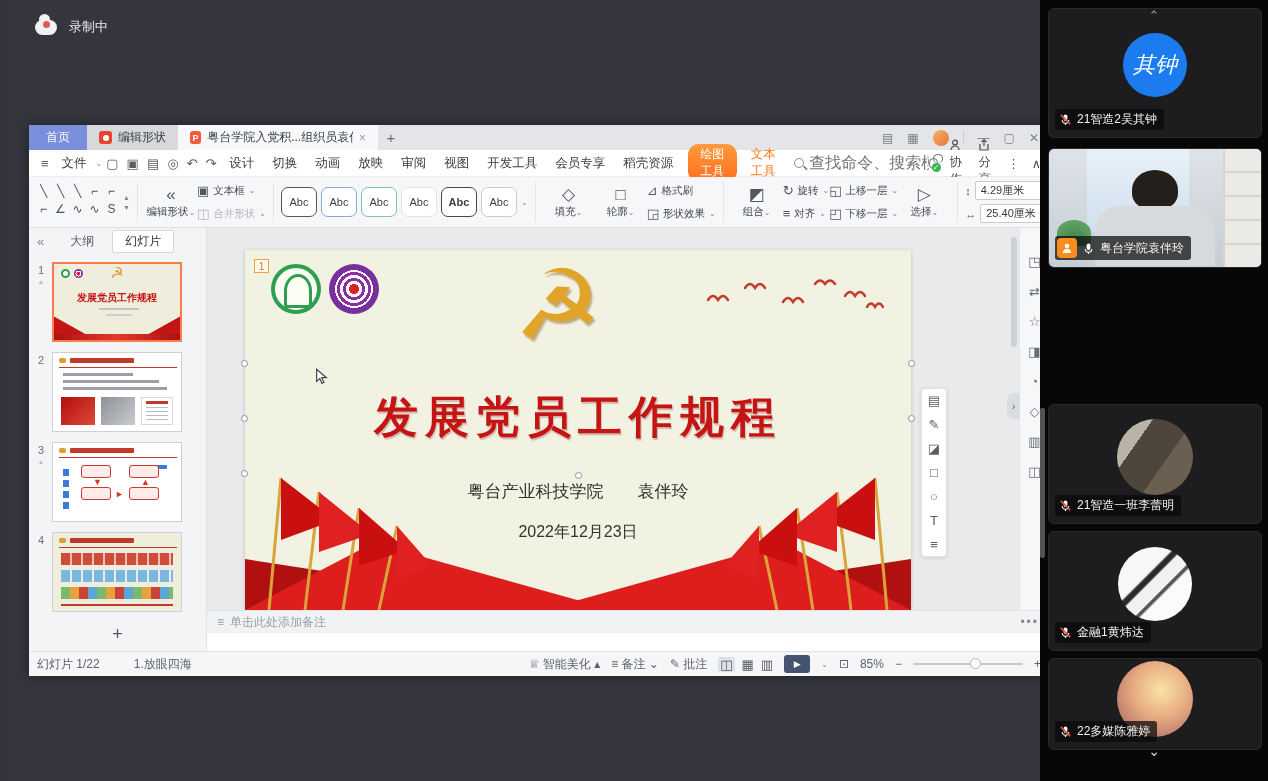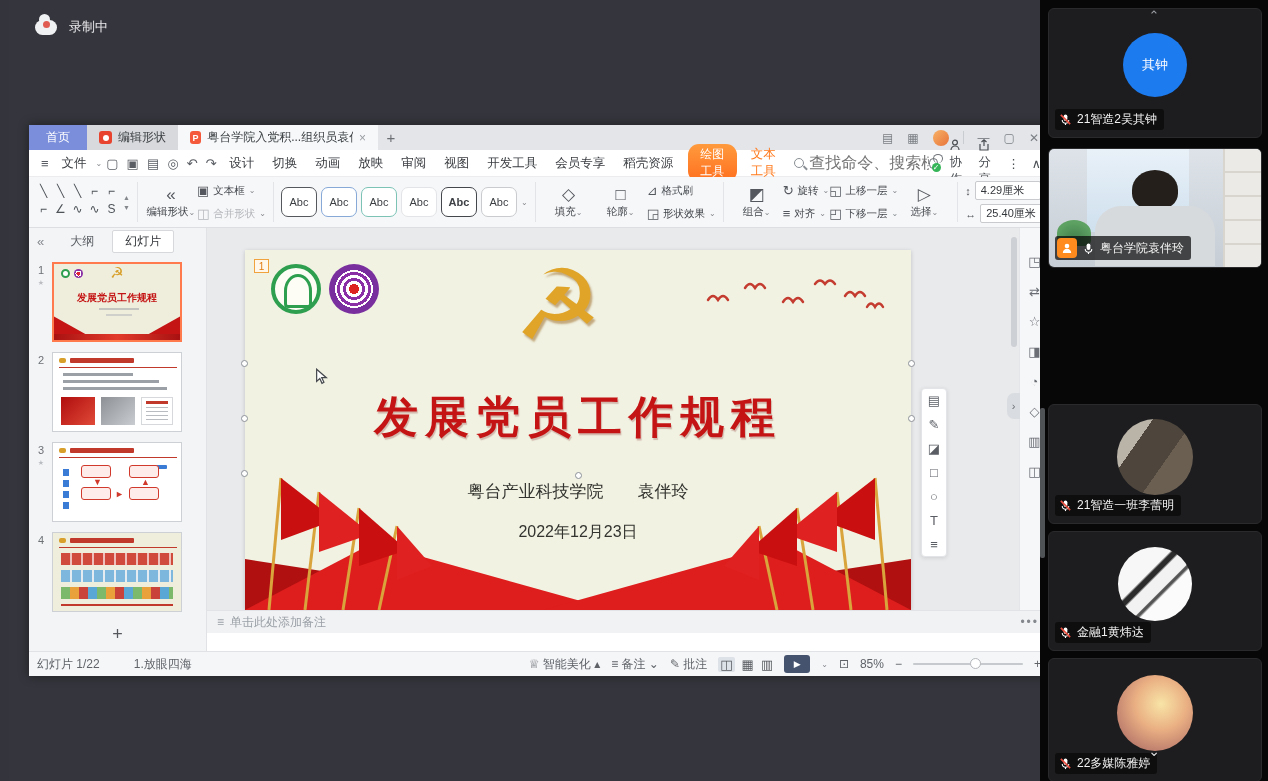--- a/index.html
+++ b/index.html
@@ -166,21 +166,21 @@
 
   
   #sidebar { position:absolute; right:0; top:0; width:228px; height:781px; background:#070707; }
   .sb-chev-top { position:absolute; left:0; right:0; top:8px; text-align:center; color:#9a9da2; font-size:13px; z-index:5; }
   .sb-chev-bot { position:absolute; left:0; right:0; bottom:22px; text-align:center; color:#d7d9dc; font-size:14px; z-index:6; }
   .sb-scroll { position:absolute; left:0px; top:408px; width:5px; height:150px; background:#6f7378; border-radius:2px; opacity:.7; }
   .tile { position:absolute; left:8px; width:214px; height:120px; background:#1d1d1f; border-radius:6px; overflow:hidden; border:1px solid #2a2a2c; }
   .pt-label { position:absolute; left:6px; bottom:7px; display:flex; align-items:center; gap:5px; background:rgba(8,8,8,.72); border-radius:3px; padding:2px 7px 2px 4px; font-size:12px; color:#f2f2f2; white-space:nowrap; }
   .badge-presenter { width:20px; height:20px; border-radius:4px; background:#ff8a1e; display:flex; align-items:center; justify-content:center; }
   .av-c { position:absolute; left:50%; top:44%; transform:translate(-50%,-50%); border-radius:50%; }
-  .av-blue { width:64px; height:64px; background:#1d7bf0; color:#fff; font-size:13px; display:flex; align-items:center; justify-content:center; }
+  .av-blue { width:64px; height:64px; background:#1d7bf0; color:#fff; font-size:22px; display:flex; align-items:center; justify-content:center;font-style:italic; }
   .av-t3 { width:72px; height:72px; background:radial-gradient(circle at 45% 40%,#f3c5a2,#e7b491 55%,#d8cfc6 80%,#efefef 100%); }
   .av-t4 { width:76px; height:76px; background:linear-gradient(125deg,#b9b3a8 0 28%,#4e463c 28% 60%,#6b5f52 60% 100%); }
   .av-t5 { width:74px; height:74px; background:linear-gradient(135deg,#f7f7f7 38%,#2b2b2b 40% 44%,#f2f2f2 46% 58%,#555 59% 61%,#fbfbfb 63%); }
   .av-t6 { width:76px; height:76px; background:radial-gradient(circle at 58% 38%,#f8e4a6,#eab083 40%,#c1826f 72%,#8c5c52 100%); }
   .video { position:absolute; inset:0; background:linear-gradient(180deg,#dde3e9,#c6cdd4); }
   .v-window { position:absolute; left:18%; top:0; width:48%; height:70%; background:linear-gradient(180deg,#e9f1f8,#cfe0ee); }
   .v-shelf { position:absolute; right:0; top:0; width:18%; height:100%; background:#eceae6; border-left:2px solid #d8d5cf;
      background-image:repeating-linear-gradient(180deg,transparent 0 22px,#d8d5cf 22px 24px); }
   .v-head { position:absolute; left:50%; top:18%; transform:translateX(-50%); width:46px; height:40px; border-radius:50% 50% 42% 42%; background:#241f1b; }
   .v-body { position:absolute; left:50%; top:48%; transform:translateX(-50%); width:120px; height:60px; border-radius:26px 26px 0 0; background:#d7dadd; }
@@ -640,21 +640,21 @@
       <svg width="13" height="13" viewBox="0 0 14 14">
           <rect x="5" y="1.5" width="4" height="7" rx="2" fill="#fff"></rect>
           <path d="M3.5 7.5a3.5 3.5 0 0 0 7 0" stroke="#fff" fill="none" stroke-width="1.2"></path>
           <line x1="7" y1="11" x2="7" y2="13" stroke="#fff" stroke-width="1.2"></line>
           <line x1="2" y1="2" x2="12" y2="12" stroke="#e84e40" stroke-width="1.8"></line>
         </svg>
       <span>金融1黄炜达</span>
     </div>
   </div>
 
-  <div class="tile" style="top:658px;height:124px;">
+  <div class="tile" style="top:658px;height:92px;">
     <div class="av-c av-t6"></div>
     <div class="pt-label">
       <svg width="13" height="13" viewBox="0 0 14 14">
           <rect x="5" y="1.5" width="4" height="7" rx="2" fill="#fff"></rect>
           <path d="M3.5 7.5a3.5 3.5 0 0 0 7 0" stroke="#fff" fill="none" stroke-width="1.2"></path>
           <line x1="7" y1="11" x2="7" y2="13" stroke="#fff" stroke-width="1.2"></line>
           <line x1="2" y1="2" x2="12" y2="12" stroke="#e84e40" stroke-width="1.8"></line>
         </svg>
       <span>22多媒陈雅婷</span>
     </div>

